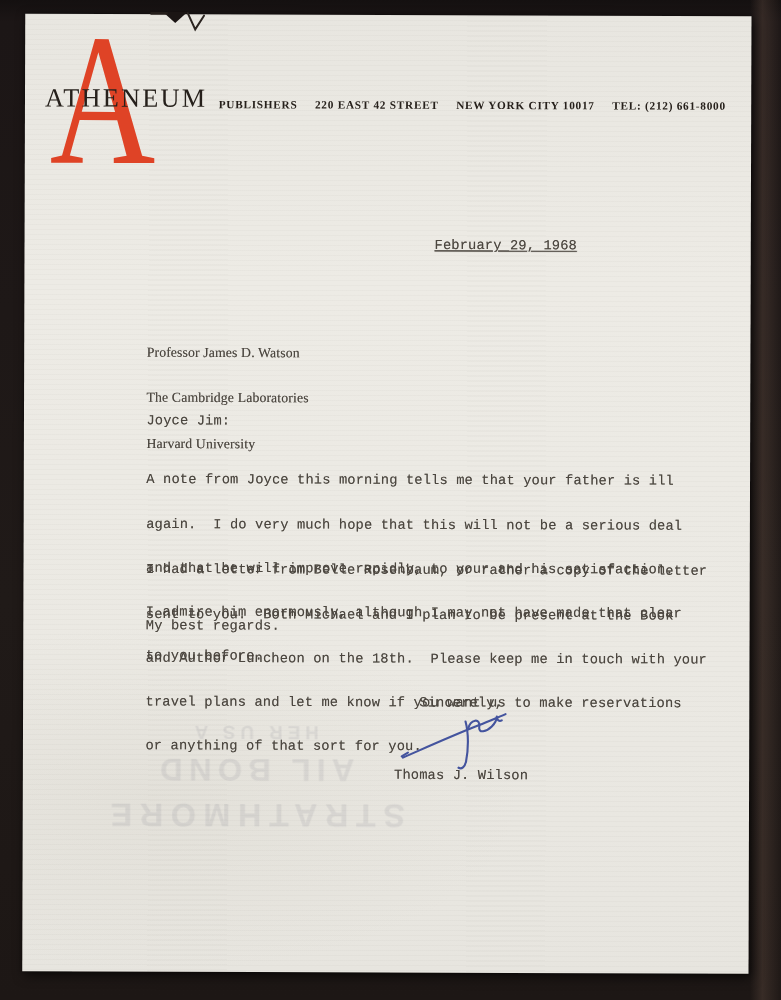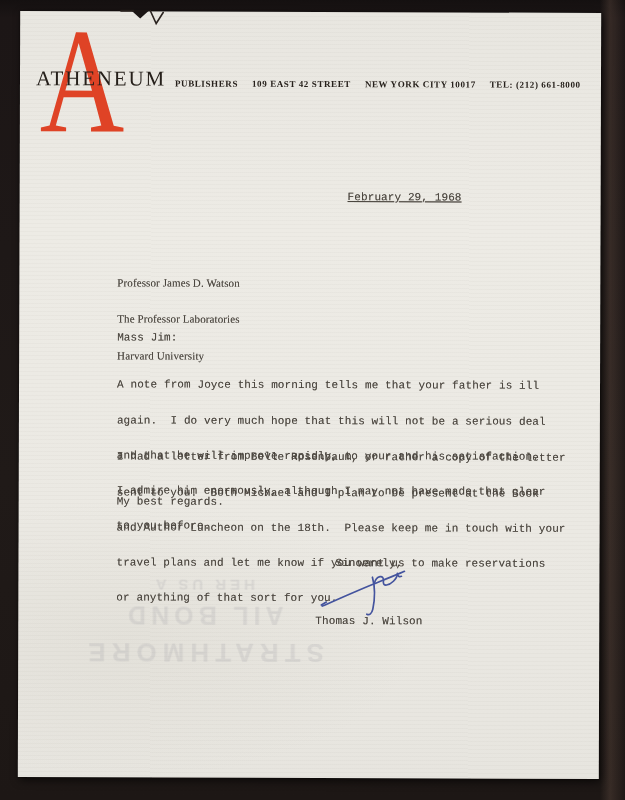--- a/index.html
+++ b/index.html
@@ -83,40 +83,40 @@
 </head>
 <body>
 
 <div class="scene">
   <div class="paper">
 
     <div class="logo-a">A</div>
     <div class="brand">ATHENEUM</div>
     <div class="pubinfo">
       <span>PUBLISHERS</span>
-      <span>109 EAST 42 STREET</span>
+      <span>220 EAST 42 STREET</span>
       <span>NEW YORK CITY 10017</span>
       <span>TEL: (212) 661-8000</span>
     </div>
 
     <svg class="tear" viewBox="0 0 60 22">
       <polygon points="10,0 30,0 20,9" fill="#1b1514"></polygon>
       <path d="M30,1 L36,14 L43,3" stroke="#2b2420" stroke-width="1.6" fill="none" stroke-linecap="round"></path>
       <rect x="0" y="0" width="14" height="2.4" fill="#241d1a"></rect>
     </svg>
 
     <div class="typed date">February 29, 1968</div>
 
     <div class="typed recipient">
       <div>Professor James D. Watson</div>
-      <div>The Professor Laboratories</div>
+      <div>The Cambridge Laboratories</div>
       <div>Harvard University</div>
     </div>
 
-    <div class="typed salutation">Mass Jim:</div>
+    <div class="typed salutation">Joyce Jim:</div>
 
     <div class="typed para1">
       <div>A note from Joyce this morning tells me that your father is ill</div>
       <div>again.  I do very much hope that this will not be a serious deal</div>
       <div>and that he will improve rapidly, to your and his satisfaction.</div>
       <div>I admire him enormously, although I may not have made that clear</div>
       <div>to you before.</div>
     </div>
 
     <div class="typed para2">

